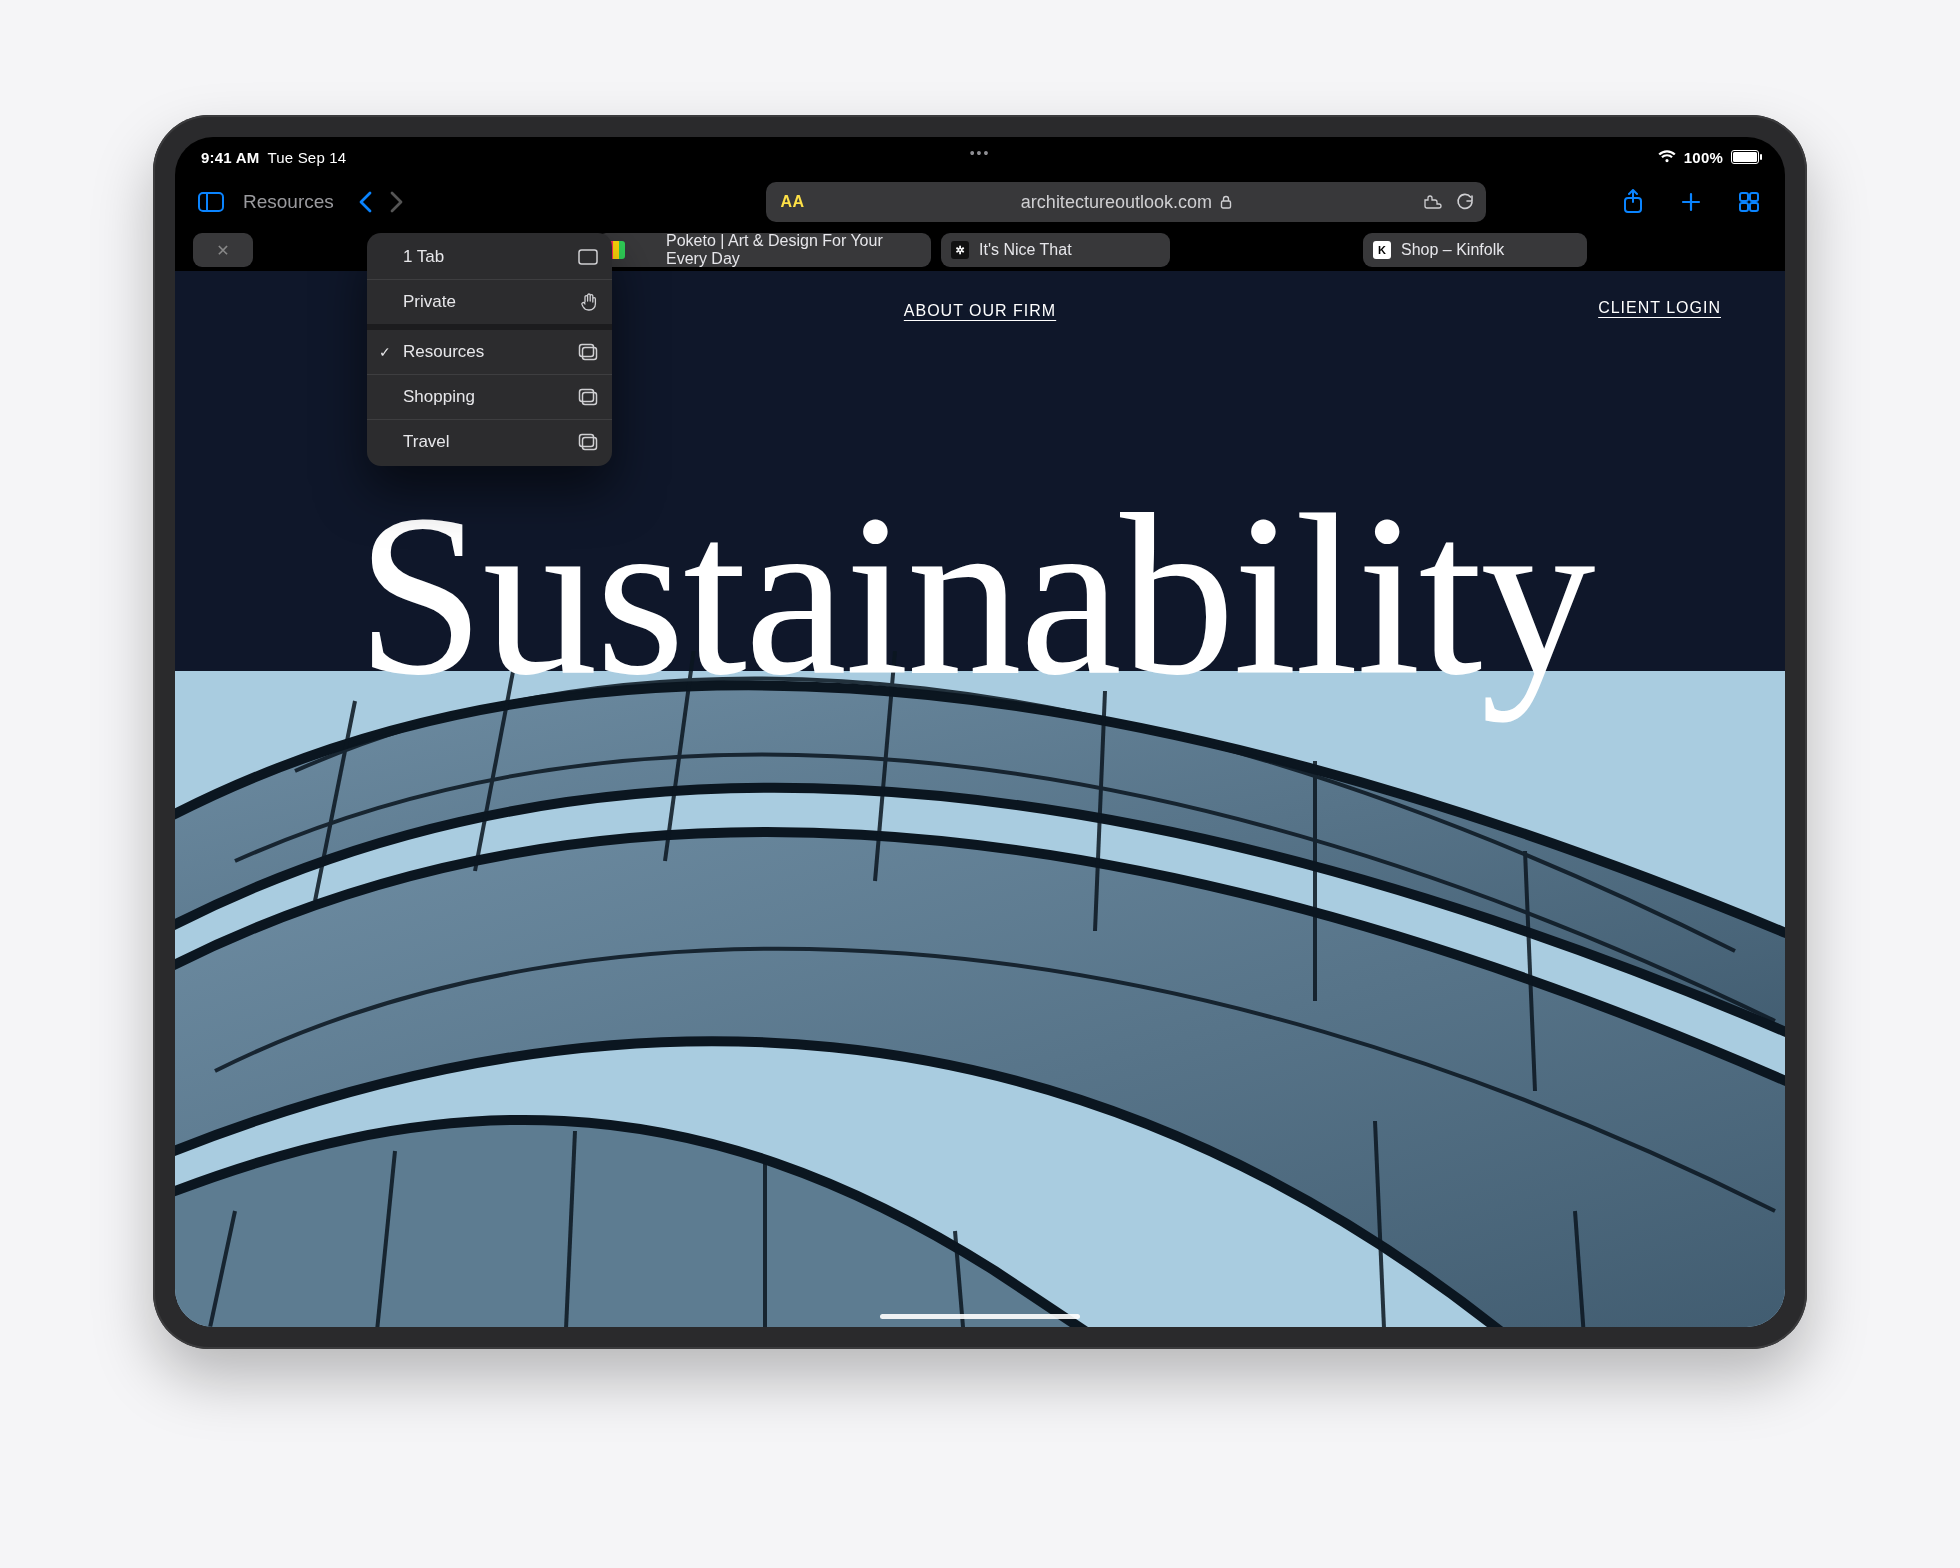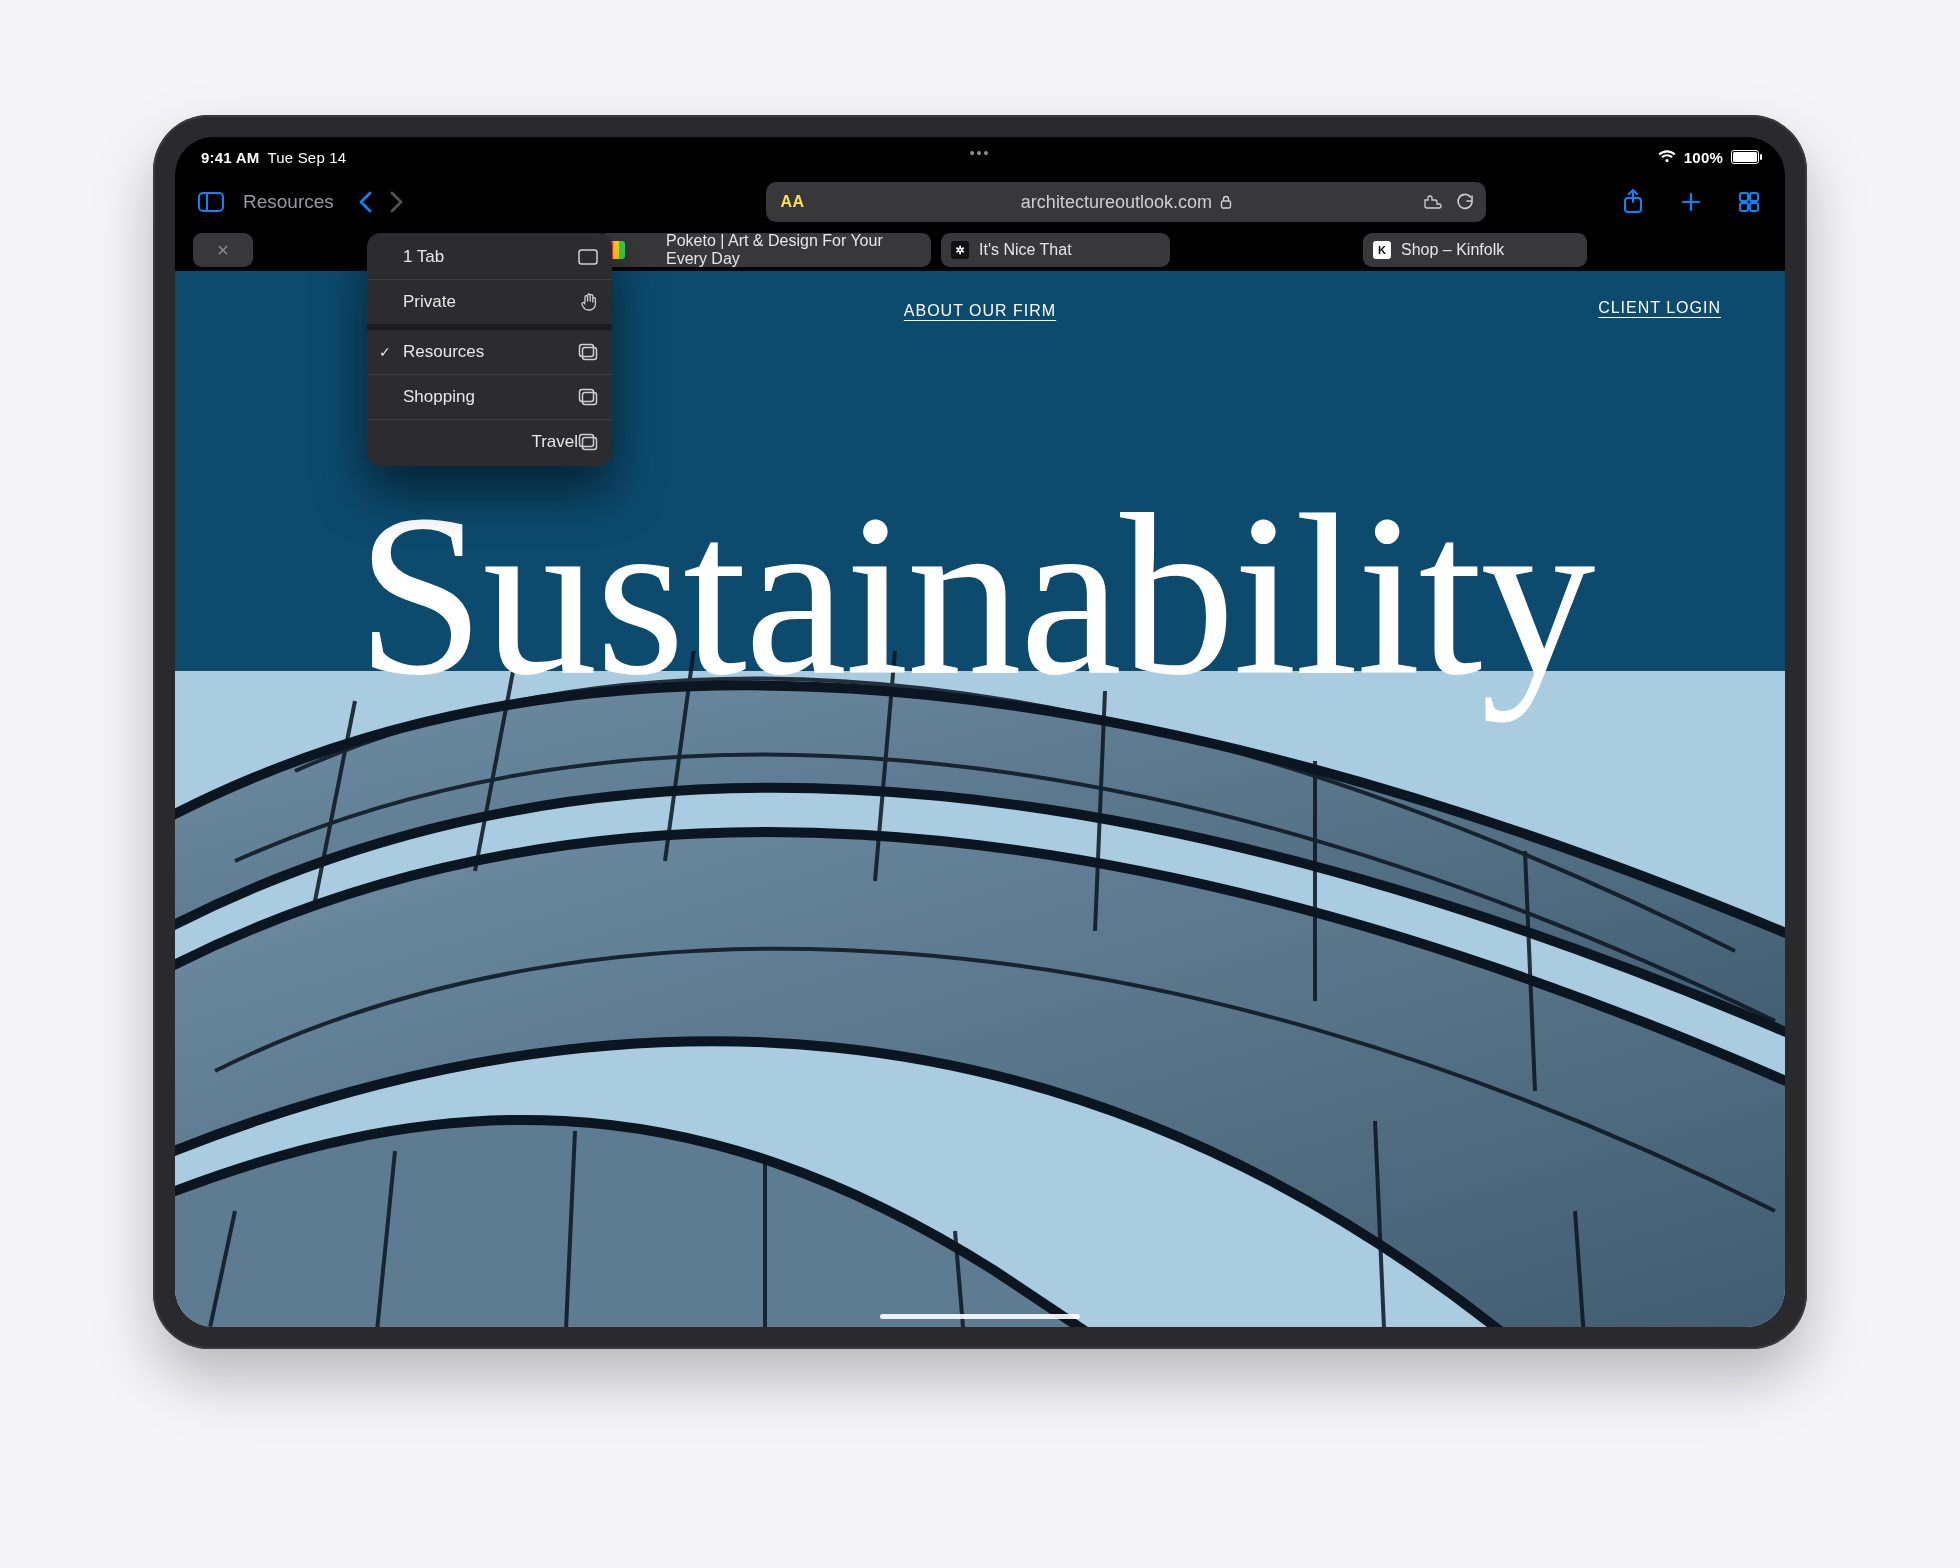--- a/index.html
+++ b/index.html
@@ -136,21 +136,21 @@
   .tab.wide2{flex:0 0 310px;gap:41px;}
   .tab.wide3{flex:0 0 205px;}
   .tab.wide4{flex:0 0 200px;}
   .tabstrip .gap-fill{flex:1;}
 
   
   .webpage {
     position: relative;
     width: 100%;
     height: calc(100% - 128px);
-    background: #0c4a6e;
+    background: #0f172a;
     overflow:hidden;
   }
   .page-nav {
     height: 80px;
     display:flex; align-items:center; justify-content:center;
     gap: 400px;
     color:#fff;
     font-size: 16px;
     letter-spacing: 1px;
   }
@@ -202,21 +202,21 @@
   }
   .dropdown .item {
     display:flex; align-items:center; justify-content:space-between;
     padding: 12px 14px 12px 36px;
     color:#e7e7ea;
     font-size: 17px;
     border-bottom: 1px solid var(--menu-sep);
     position:relative;
   }
   .dropdown .item:first-child { padding-top:14px;}
-  .dropdown .item:last-child { border-bottom:none; padding-bottom:14px;justify-content:flex-end;}
+  .dropdown .item:last-child { border-bottom:none; padding-bottom:14px;}
   .dropdown .item.sep-heavy { border-bottom-width:6px; border-bottom-color: rgba(0,0,0,0.35);}
   .dropdown .check { position:absolute; left:12px; color:#e7e7ea; font-size:14px;}
   .dropdown .trail-icon { color:#cfcfd2; display:flex;}
   svg { display:block; }
 </style>
 </head>
 <body>
 
 <div class="device">
   <div class="screen">

